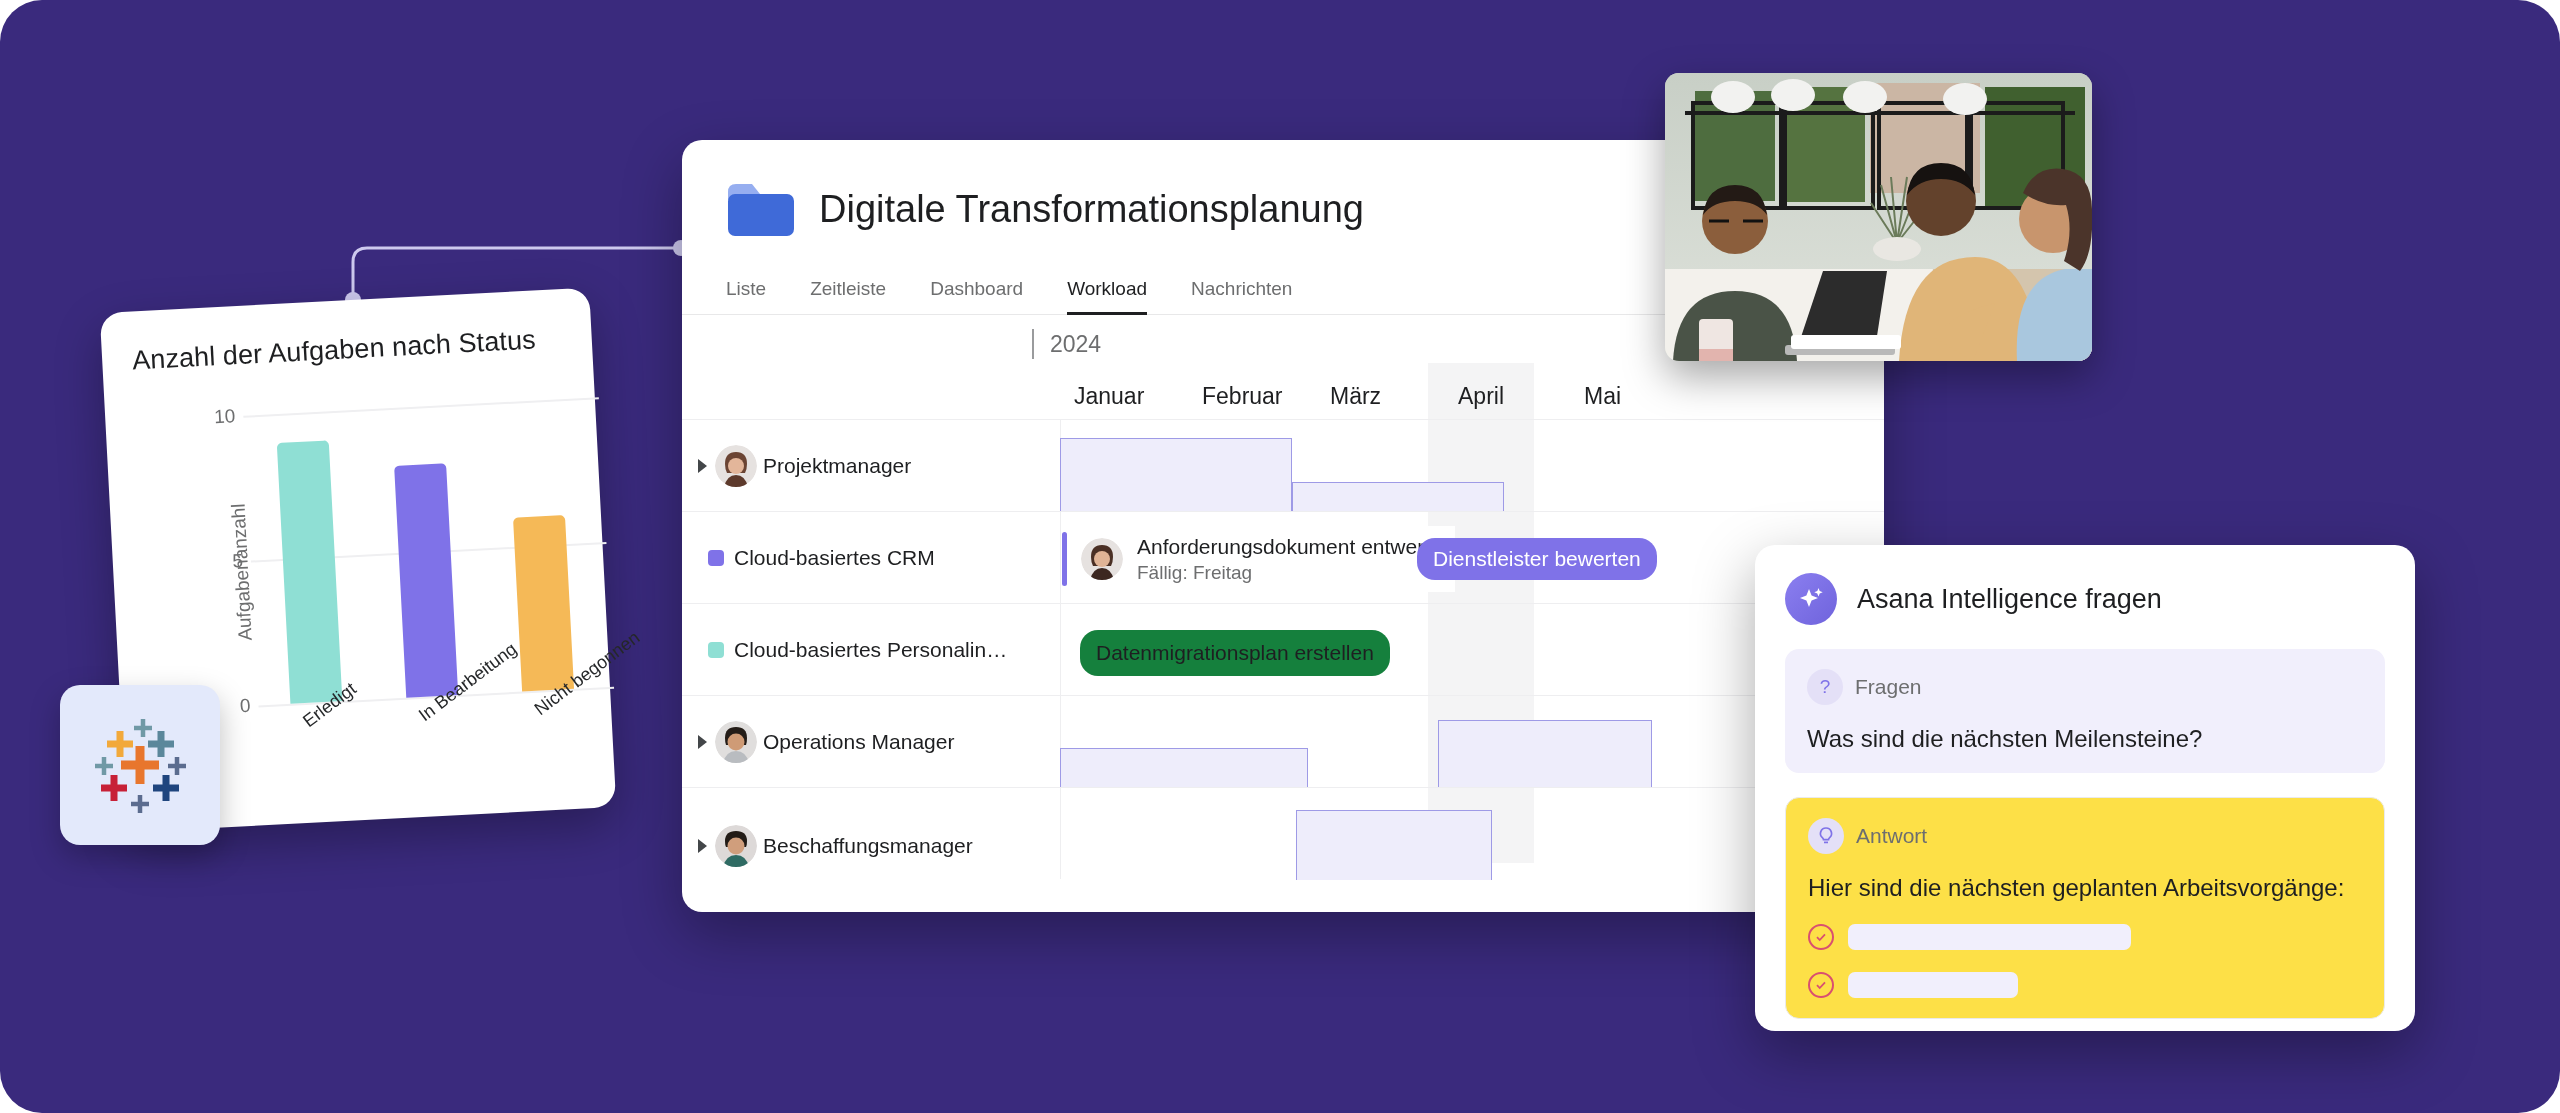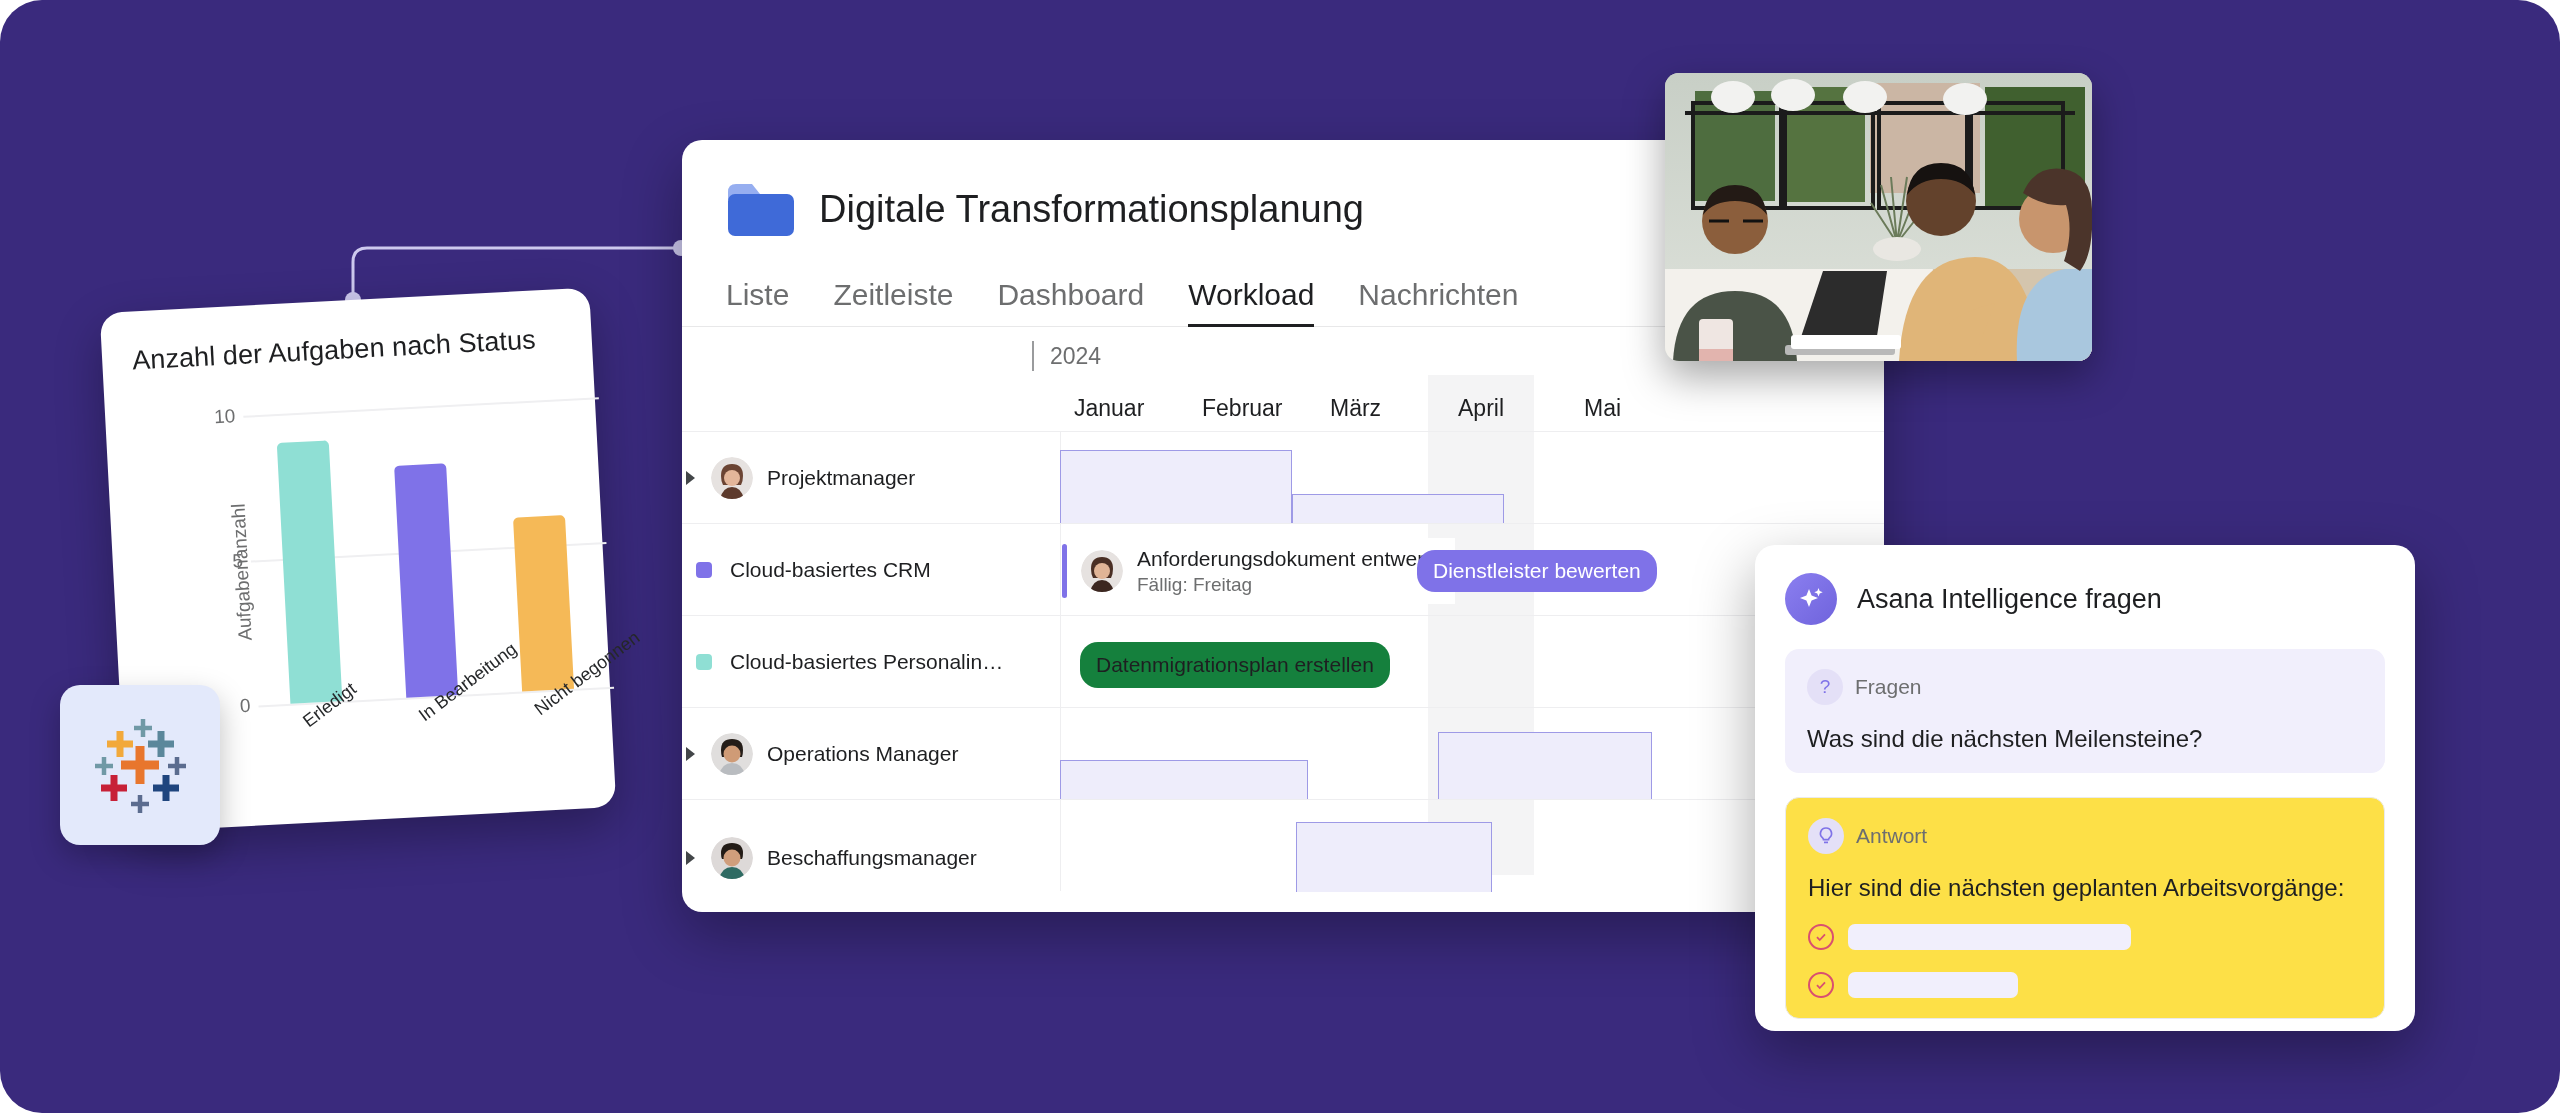--- a/index.html
+++ b/index.html
@@ -73,21 +73,21 @@
     border-radius: 20px;
     box-shadow: 0 22px 60px rgba(0,0,0,.32);
     overflow: hidden;
   }
   #app-header { padding: 38px 0 0 42px; }
   #title-row { display: flex; align-items: center; gap: 19px; }
   #project-title { font-size: 38px; color: #1e1f21; white-space: nowrap; }
 
   #tabs { display: flex; align-items: flex-end; gap: 44px; margin-top: 38px; padding-left: 2px; }
   .tab {
-    font-size: 30px; color: #6d6e6f; padding-bottom: 12px;
+    font-size: 19px; color: #6d6e6f; padding-bottom: 12px;
     border-bottom: 3px solid transparent; white-space: nowrap; cursor: pointer;
   }
   .tab.active { color: #1e1f21; border-bottom-color: #1e1f21; }
   #tabs-rule { height: 1px; background: #e8e8e9; margin-top: -1px; }
 
   
   #timeline { position: relative; height: 100%; }
   #tl-year {
     position: absolute; left: 350px; top: 14px;
     font-size: 23px; color: #6d6e6f; display: flex; align-items: center; gap: 16px;
@@ -95,21 +95,21 @@
   #tl-year .vbar { width: 2px; height: 30px; background: #9a9b9d; display: block; }
   #tl-months { position: absolute; left: 0; top: 62px; width: 100%; height: 44px; }
   .tl-month { position: absolute; top: 6px; font-size: 23px; color: #1e1f21; white-space: nowrap; }
   #march-highlight {
     position: absolute; left: 746px; top: 48px; width: 106px; height: 500px;
     background: #f4f4f5;
   }
   .col-sep { position: absolute; top: 104px; width: 1px; height: 460px; background: #eeeef0; }
 
   .row { position: absolute; left: 0; width: 100%; border-top: 1px solid #eeeef0; }
-  .row-label { position: absolute; display: flex; align-items: center; gap: 14px; padding-left: 4px; }
+  .row-label { position: absolute; display: flex; align-items: center; gap: 6px; padding-left: 16px; }
   .caret {
     width: 0; height: 0;
     border-left: 9px solid #434649; border-top: 7px solid transparent; border-bottom: 7px solid transparent;
     margin-right: 2px;
   }
   .avatar { width: 42px; height: 42px; border-radius: 50%; overflow: hidden; flex: 0 0 auto; }
   .row-name { font-size: 21px; color: #1e1f21; white-space: nowrap; }
   .sq { width: 16px; height: 16px; border-radius: 4px; margin-left: 10px; margin-right: 4px; flex: 0 0 auto; }
 
   .cap-bar { position: absolute; background: #eeedfb; border: 1px solid #9e9ae6; }

